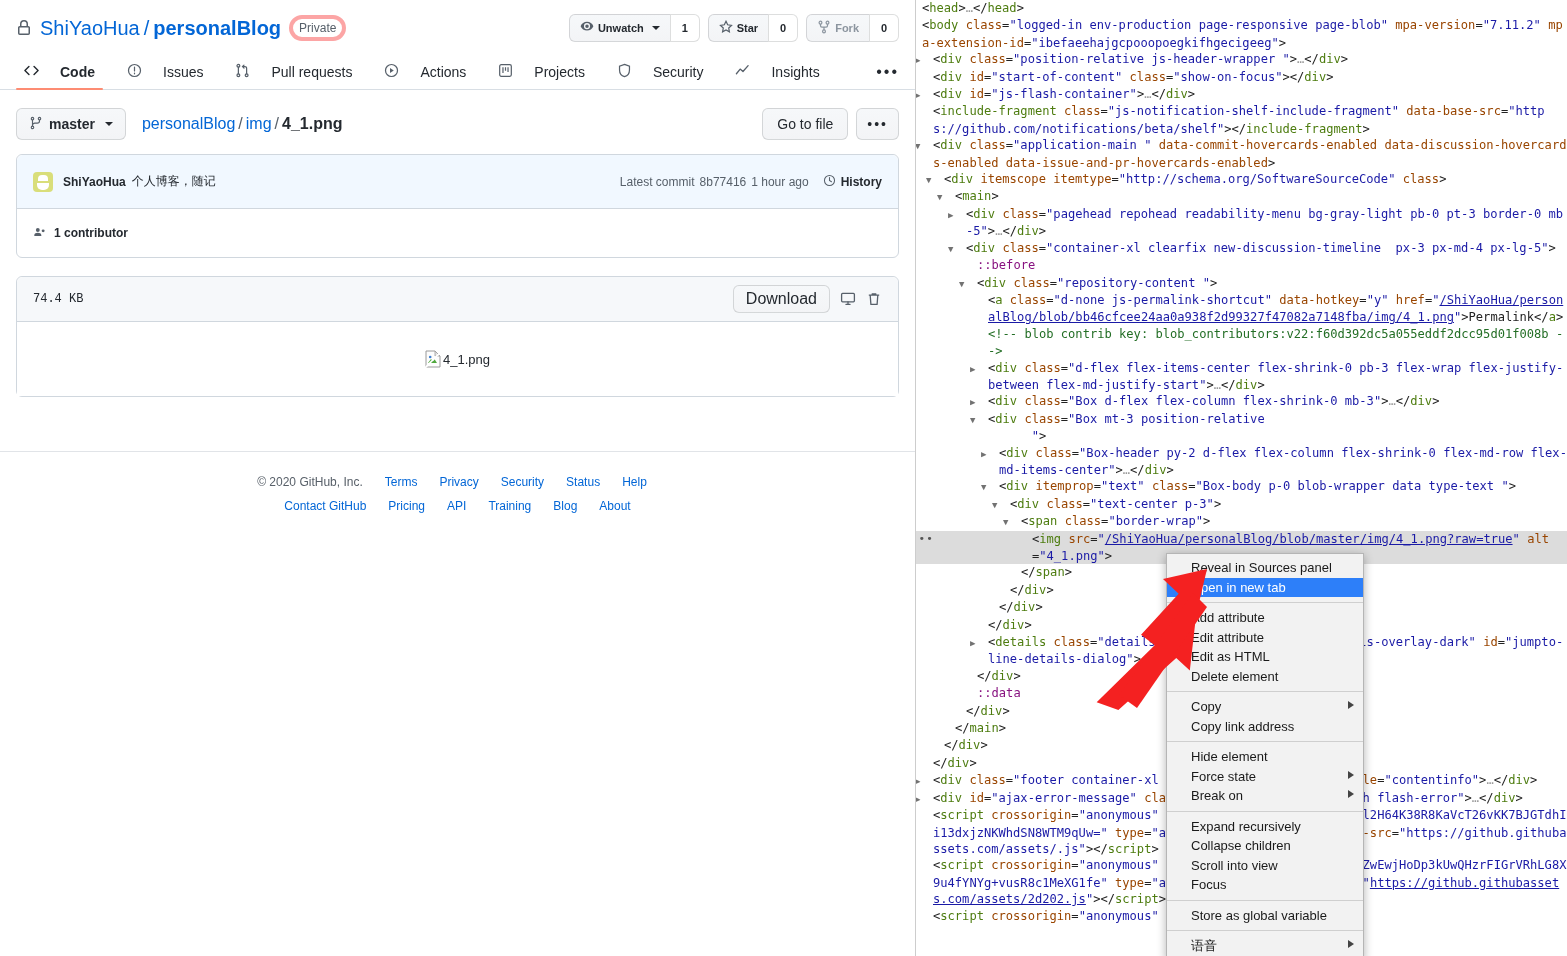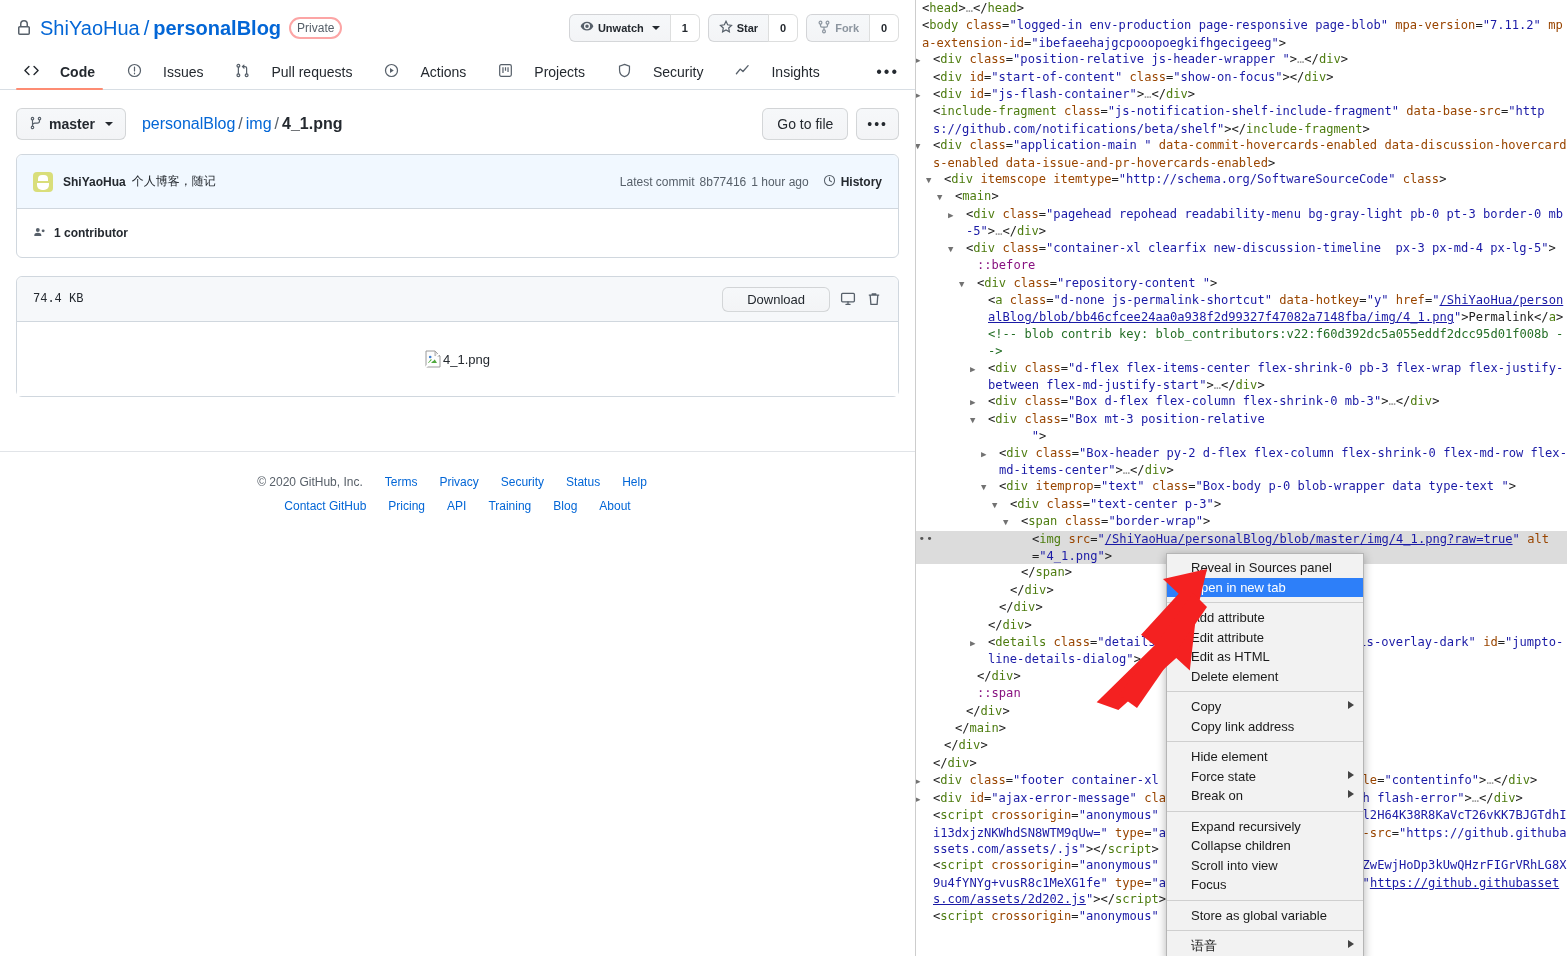--- a/index.html
+++ b/index.html
@@ -19,21 +19,21 @@
 
   
   .repo-head { padding:14px 16px 0 16px; background:#fff; }
   .repo-title-row { display:flex; align-items:center; }
   .lock-ico { width:16px; height:16px; margin-right:8px; flex:none; color:#57606a; }
   .repo-owner, .repo-name { font-size:20px; color:#0366d6; text-decoration:none; }
   .repo-name { font-weight:bold; }
   .repo-sep { font-size:20px; color:#0366d6; margin:0 4px; }
   .badge-private {
     margin-left:8px; font-size:12px; line-height:18px;
-    border:2px solid #fca5a5; border-radius:2em; padding:0 6px;
+    border:4px solid #fca5a5; border-radius:2em; padding:0 6px;
     color:#57606a; background:#fff;
   }
   .repo-actions { margin-left:auto; display:flex; gap:8px; }
   .btn-group { display:flex; align-items:stretch; }
   .bg-main, .bg-count {
     border:1px solid rgba(27,31,36,.15);
     background:linear-gradient(#f6f8fa,#f3f4f6);
     font-size:11px; font-weight:bold; color:#24292f;
     display:flex; align-items:center; padding:0 10px; height:28px;
   }
@@ -90,22 +90,22 @@
   .box-contrib { padding:14px 16px; display:flex; align-items:center; gap:7px; font-size:12px; color:#24292f; height:48px;}
   .box-contrib b { font-weight:bold; }
 
   
   .blob-box { margin:18px 16px 0 16px; border:1px solid #d0d7de; border-radius:6px; }
   .blob-head { display:flex; align-items:center; padding:8px 16px; height:45px;
                background:#f6f8fa; border-bottom:1px solid #d0d7de; border-radius:6px 6px 0 0; }
   .blob-size { font-family:"Liberation Mono", monospace; font-size:12px; color:#24292f; }
   .blob-head-right { margin-left:auto; display:flex; align-items:center; gap:10px; }
   .btn-dl { border:1px solid rgba(27,31,36,.15); border-radius:6px;
-            background:linear-gradient(#f6f8fa,#f3f4f6); font-size:13px; font-weight:500;
-            color:#24292f; padding:4px 24px; }
+            background:linear-gradient(#f6f8fa,#f3f4f6); font-size:16px; font-weight:500;
+            color:#24292f; padding:4px 12px; }
   .icon-btn { color:#57606a; display:flex; align-items:center; }
   .blob-body { padding:28px 16px; text-align:center; background:#fff; min-height:72px;
                display:flex; align-items:center; justify-content:center; }
   .broken-img { display:inline-flex; align-items:center; gap:2px; font-size:13px; color:#24292f; }
   .broken-ico { width:16px;height:18px; flex:none; }
 
   
   .gh-foot { margin-top:54px; border-top:1px solid #e1e4e8; padding-top:18px;
              text-align:center; font-size:12px; color:#586069; line-height:2.0; }
   .gh-foot a { color:#0366d6; text-decoration:none; margin:0 11px; }
@@ -402,21 +402,21 @@
       <div class="dom-line" style="padding-left: 83px; text-indent: -9px;"><span class="arw">▼</span><span class="t-punct">&lt;</span><span class="t-tag">div</span> <span class="t-attr">itemprop</span>=<span class="t-val">"text"</span> <span class="t-attr">class</span>=<span class="t-val">"Box-body p-0 blob-wrapper data type-text "</span><span class="t-punct">&gt;</span></div>
       <div class="dom-line" style="padding-left: 94px; text-indent: -9px;"><span class="arw">▼</span><span class="t-punct">&lt;</span><span class="t-tag">div</span> <span class="t-attr">class</span>=<span class="t-val">"text-center p-3"</span><span class="t-punct">&gt;</span></div>
       <div class="dom-line" style="padding-left: 105px; text-indent: -9px;"><span class="arw">▼</span><span class="t-punct">&lt;</span><span class="t-tag">span</span> <span class="t-attr">class</span>=<span class="t-val">"border-wrap"</span><span class="t-punct">&gt;</span></div>
       <div class="dom-line sel" style="padding-left: 116px; text-indent: -9px; position: relative;"><span class="sel-dots">•••</span><span class="arw">&nbsp;</span><span class="t-punct">&lt;</span><span class="t-tag">img</span> <span class="t-attr">src</span>=<span class="t-val">"</span><a class="t-link">/ShiYaoHua/personalBlog/blob/master/img/4_1.png?raw=true</a><span class="t-val">"</span> <span class="t-attr">alt</span>=<span class="t-val">"4_1.png"</span><span class="t-punct">&gt;</span></div>
       <div class="dom-line" style="padding-left: 105px; text-indent: -9px;"><span class="arw">&nbsp;</span><span class="t-punct">&lt;/</span><span class="t-tag">span</span><span class="t-punct">&gt;</span></div>
       <div class="dom-line" style="padding-left: 94px; text-indent: -9px;"><span class="arw">&nbsp;</span><span class="t-punct">&lt;/</span><span class="t-tag">div</span><span class="t-punct">&gt;</span></div>
       <div class="dom-line" style="padding-left: 83px; text-indent: -9px;"><span class="arw">&nbsp;</span><span class="t-punct">&lt;/</span><span class="t-tag">div</span><span class="t-punct">&gt;</span></div>
       <div class="dom-line" style="padding-left: 72px; text-indent: -9px;"><span class="arw">&nbsp;</span><span class="t-punct">&lt;/</span><span class="t-tag">div</span><span class="t-punct">&gt;</span></div>
       <div class="dom-line" style="padding-left: 72px; text-indent: -9px;"><span class="arw">▶</span><span class="t-punct">&lt;</span><span class="t-tag">details</span> <span class="t-attr">class</span>=<span class="t-val">"details-reset details-overlay details-overlay-dark"</span> <span class="t-attr">id</span>=<span class="t-val">"jumpto-line-details-dialog"</span><span class="t-punct">&gt;</span></div>
       <div class="dom-line" style="padding-left: 61px; text-indent: -9px;"><span class="arw">&nbsp;</span><span class="t-punct">&lt;/</span><span class="t-tag">div</span><span class="t-punct">&gt;</span></div>
-      <div class="dom-line" style="padding-left: 61px; text-indent: -9px;"><span class="arw">&nbsp;</span><span class="t-pseudo">::span</span></div>
+      <div class="dom-line" style="padding-left: 61px; text-indent: -9px;"><span class="arw">&nbsp;</span><span class="t-pseudo">::data</span></div>
       <div class="dom-line" style="padding-left: 50px; text-indent: -9px;"><span class="arw">&nbsp;</span><span class="t-punct">&lt;/</span><span class="t-tag">div</span><span class="t-punct">&gt;</span></div>
       <div class="dom-line" style="padding-left: 39px; text-indent: -9px;"><span class="arw">&nbsp;</span><span class="t-punct">&lt;/</span><span class="t-tag">main</span><span class="t-punct">&gt;</span></div>
       <div class="dom-line" style="padding-left: 28px; text-indent: -9px;"><span class="arw">&nbsp;</span><span class="t-punct">&lt;/</span><span class="t-tag">div</span><span class="t-punct">&gt;</span></div>
       <div class="dom-line" style="padding-left: 17px; text-indent: -9px;"><span class="arw">&nbsp;</span><span class="t-punct">&lt;/</span><span class="t-tag">div</span><span class="t-punct">&gt;</span></div>
       <div class="dom-line" style="padding-left: 17px; text-indent: -9px;"><span class="arw">▶</span><span class="t-punct">&lt;</span><span class="t-tag">div</span> <span class="t-attr">class</span>=<span class="t-val">"footer container-xl width-full p-responsive"</span> <span class="t-attr">role</span>=<span class="t-val">"contentinfo"</span><span class="t-punct">&gt;</span><span class="ell">…</span><span class="t-punct">&lt;/</span><span class="t-tag">div</span><span class="t-punct">&gt;</span></div>
       <div class="dom-line" style="padding-left: 17px; text-indent: -9px;"><span class="arw">▶</span><span class="t-punct">&lt;</span><span class="t-tag">div</span> <span class="t-attr">id</span>=<span class="t-val">"ajax-error-message"</span> <span class="t-attr">class</span>=<span class="t-val">"ajax-error-message flash flash-error"</span><span class="t-punct">&gt;</span><span class="ell">…</span><span class="t-punct">&lt;/</span><span class="t-tag">div</span><span class="t-punct">&gt;</span></div>
       <div class="dom-line" style="padding-left: 17px; text-indent: -9px;"><span class="arw">&nbsp;</span><span class="t-punct">&lt;</span><span class="t-tag">script</span> <span class="t-attr">crossorigin</span>=<span class="t-val">"anonymous"</span> <span class="t-attr">integrity</span>=<span class="t-val">"sha512-bn/3rKJzBl2H64K38R8KaVcT26vKK7BJGTdhIi13dxjzNKWhdSN8WTM9qUw="</span> <span class="t-attr">type</span>=<span class="t-val">"application/javascript"</span> <span class="t-attr">data-src</span>=<span class="t-val">"https://github.githubassets.com/assets/.js"</span><span class="t-punct">&gt;&lt;/</span><span class="t-tag">script</span><span class="t-punct">&gt;</span></div>
       <div class="dom-line" style="padding-left: 17px; text-indent: -9px;"><span class="arw">&nbsp;</span><span class="t-punct">&lt;</span><span class="t-tag">script</span> <span class="t-attr">crossorigin</span>=<span class="t-val">"anonymous"</span> <span class="t-attr">integrity</span>=<span class="t-val">"sha512-XNLSAtJd4ZwEwjHoDp3kUwQHzrFIGrVRhLG8X9u4fYNYg+vusR8c1MeXG1fe"</span> <span class="t-attr">type</span>=<span class="t-val">"application/javascript"</span> <span class="t-attr">src</span>=<span class="t-val">"</span><a class="t-link">https://github.githubassets.com/assets/2d202.js</a><span class="t-val">"</span><span class="t-punct">&gt;&lt;/</span><span class="t-tag">script</span><span class="t-punct">&gt;</span></div>
       <div class="dom-line" style="padding-left: 17px; text-indent: -9px;"><span class="arw">&nbsp;</span><span class="t-punct">&lt;</span><span class="t-tag">script</span> <span class="t-attr">crossorigin</span>=<span class="t-val">"anonymous"</span> <span class="t-attr">integrity</span>=<span class="t-val">"sha512-</span></div>
     </div>

